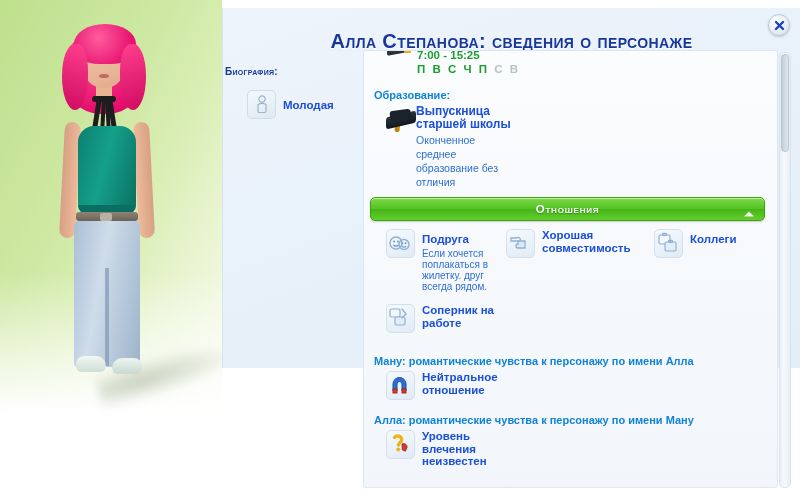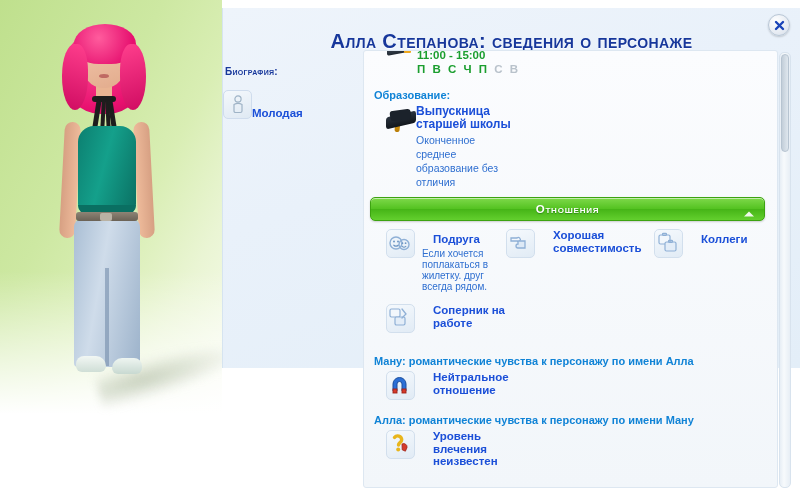--- a/index.html
+++ b/index.html
@@ -78,21 +78,21 @@
   #page-title{
     position:absolute;left:0;right:0;top:22px;text-align:center;
     color:#17379b;font-size:20px;font-weight:bold;font-variant:small-caps;
     letter-spacing:.4px;text-shadow:0 1px 0 rgba(255,255,255,.8);
   }
   #bio-label{
     position:absolute;left:-2px;top:58px;width:150px;text-align:left;padding-left:4px;
     color:#17379b;font-size:10px;font-weight:bold;font-variant:small-caps;letter-spacing:.3px;
   }
   #bio-trait{
-    position:absolute;left:0px;top:82px;display:flex;align-items:flex-end;
+    position:absolute;left:0px;top:82px;display:flex;align-items:center;gap:7px;padding-left:24px;
   }
   .trait-icon{
     width:27px;height:27px;border-radius:5px;flex:none;
     background:linear-gradient(160deg,#f4f8fc,#dfe9f3);
     border:1px solid #cfdced;display:flex;align-items:center;justify-content:center;
   }
   #bio-trait .label{color:#1b4fd8;font-size:11.5px;font-weight:bold;}
 
   
   #content-panel{
@@ -141,21 +141,21 @@
   }
   #relations-bar .chev{position:absolute;right:9px;top:6px;}
 
   
   .rel-row{display:flex;margin:8px 0 0 22px;}
   .rel-item{display:flex;gap:7px;align-items:flex-start;}
   .rel-icon{
     width:27px;height:27px;flex:none;border-radius:5px;position:relative;overflow:hidden;
     background:linear-gradient(160deg,#f5f9fd,#e1ebf5);border:1px solid #d2dfed;
   }
-  .rel-text .title{color:#1b4fd8;font-size:11.5px;font-weight:bold;line-height:12.5px;margin-left:11px;}
+  .rel-text .title{color:#1b4fd8;font-size:11.5px;font-weight:bold;line-height:12.5px;}
   .rel-text .desc{color:#2f6fd0;font-size:10px;line-height:11px;margin-top:1px;max-width:72px;}
   .mag-icon{width:27px;height:27px;flex:none;border-radius:5px;
     background:linear-gradient(160deg,#f5f9fd,#e1ebf5);border:1px solid #d2dfed;position:relative;}
 
   
   #scrollbar-track{
     position:absolute;left:556px;top:44px;width:10px;height:434px;border-radius:5px;
     background:linear-gradient(90deg,#e7eef5,#f7fafc 40%,#e7eef5);
     border:1px solid #d8e3ee;cursor:pointer;
   }
@@ -217,21 +217,21 @@
     <span class="label">Молодая</span>
   </div>
 
   <div id="content-panel">
 
     <div id="work-row">
       <div id="work-icon">
         <div class="board"></div>
           <div class="tag"></div>
       </div>
-      <div id="work-time">11:00 - 15:00</div>
+      <div id="work-time">7:00 - 15:25</div>
       <div id="work-days">
         <span class="on">П В С Ч П</span>
         <span class="off">С В</span>
       </div>
     </div>
 
     <div class="section-head">Образование:</div>
     <div id="edu-block">
       <div id="cap-icon">
         <div class="tassel"></div>

